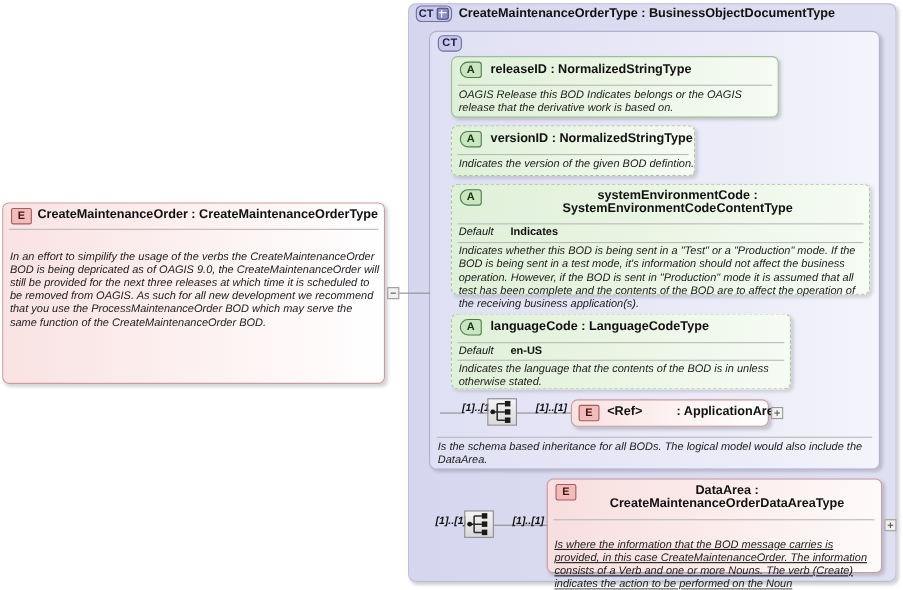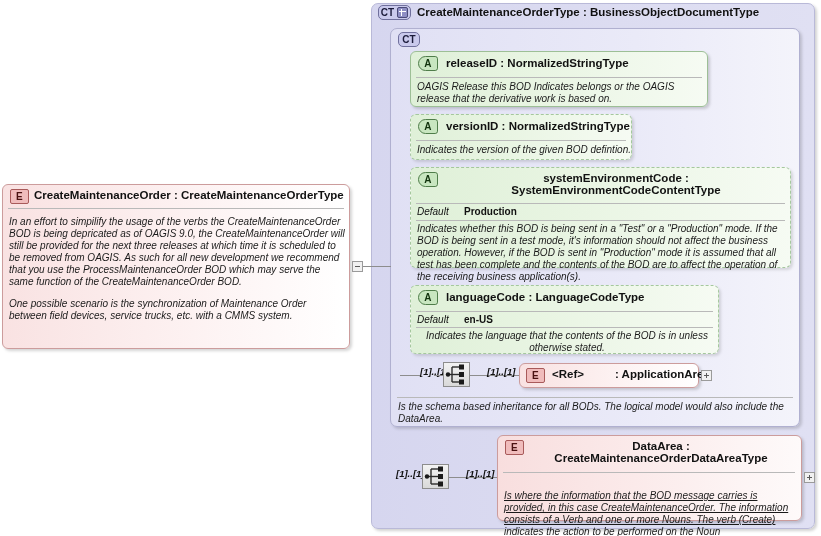--- a/index.html
+++ b/index.html
@@ -125,21 +125,21 @@
     height: 0;
     border-top: 1px solid #b9b9b9;
   }
   .desc {
     position: absolute;
     font-style: italic;
     font-size: 10px;
     line-height: 12.1px;
     color: #1a1a1a;
   }
-  .desc p { margin: 4px 0 9px 0; }
+  .desc p { margin: 16px 0 9px 0; }
   .desc p:last-child { margin-bottom: 0; }
 
   .deflabel {
     position: absolute;
     font-style: italic;
     font-size: 10px;
     color: #111;
   }
   .defvalue {
     position: absolute;
@@ -225,34 +225,34 @@
 <div class="sep" style="left:416px; top:140px; width:210px;"></div>
 <div class="desc" style="left:417px; top:144px; width:214px;">Indicates the version of the given BOD defintion.</div>
 
 <div class="attrbox dashed" style="left:410px; top:167px; width:381px; height:101px;"></div>
 <div class="badge badge-a" style="left:418px; top:172px;">
   <span>A</span>
 </div>
 <div class="hdr-title wrapped" style="left:444px; top:172px; width:344px;text-align:center;">systemEnvironmentCode : SystemEnvironmentCodeContentType</div>
 <div class="sep" style="left:416px; top:203px; width:369px;"></div>
 <div class="deflabel" style="left:417px; top:206px;">Default</div>
-<div class="defvalue" style="left:464px; top:206px;">Production</div>
+<div class="defvalue" style="left:464px; top:206px;">Indicates</div>
 <div class="sep" style="left:416px; top:220px; width:369px;"></div>
 <div class="desc" style="left:417px; top:223px; width:370px;">Indicates whether this BOD is being sent in a "Test" or a "Production" mode. If the BOD is being sent in a test mode, it's information should not affect the business operation. However, if the BOD is sent in "Production" mode it is assumed that all test has been complete and the contents of the BOD are to affect the operation of the receiving business application(s).</div>
 
 <div class="attrbox dashed" style="left:410px; top:285px; width:309px; height:69px;"></div>
 <div class="badge badge-a" style="left:418px; top:290px;">
   <span>A</span>
 </div>
 <div class="hdr-title" style="left:446px; top:291px;">languageCode : LanguageCodeType</div>
 <div class="sep" style="left:416px; top:311px; width:297px;"></div>
 <div class="deflabel" style="left:417px; top:314px;">Default</div>
 <div class="defvalue" style="left:464px; top:314px;">en-US</div>
 <div class="sep" style="left:416px; top:327px; width:297px;"></div>
-<div class="desc" style="left:417px; top:330px; width:300px;text-align:center;">Indicates the language that the contents of the BOD is in unless otherwise stated.</div>
+<div class="desc" style="left:417px; top:330px; width:300px;">Indicates the language that the contents of the BOD is in unless otherwise stated.</div>
 
 <div class="card" style="left:420px; top:366px;">[1]..[1]</div>
 
 <div class="line h" style="left:400px; top:375px; width:20px;"></div>
 
 <div class="seqicon" style="left:443px; top:362px;">
   <svg width="25" height="23" viewBox="0 0 25 23" aria-hidden="true">
     <line x1="2" y1="11.5" x2="8" y2="11.5" stroke="#2b2b2b" stroke-width="1.4"></line>
     <line x1="8" y1="4" x2="8" y2="19" stroke="#2b2b2b" stroke-width="1.4"></line>
     <line x1="8" y1="4" x2="15" y2="4" stroke="#2b2b2b" stroke-width="1.4"></line>
@@ -312,17 +312,16 @@
 
 <div class="elembox plain" style="left:2px; top:184px; width:348px; height:165px;"></div>
 <div class="badge badge-e" style="left:10px; top:189px;">
   <span>E</span>
 </div>
 <div class="hdr-title" style="left:34px; top:189px;">CreateMaintenanceOrder : CreateMaintenanceOrderType</div>
 <div class="sep" style="left:8px; top:208px; width:336px;"></div>
 
 <div class="desc" style="left:9px; top:212px; width:336px;">
   <p>In an effort to simpilify the usage of the verbs the CreateMaintenanceOrder BOD is being depricated as of OAGIS 9.0, the CreateMaintenanceOrder will still be provided for the next three releases at which time it is scheduled to be removed from OAGIS.  As such for all new development we recommend that you use the ProcessMaintenanceOrder BOD which may serve the same function of the CreateMaintenanceOrder BOD.</p>
-  <p>One possible scenario is the synchronization of Maintenance Order between field devices, service trucks, etc. with a CMMS system.</p>
 </div>
 
 <div class="expander" style="left:352px; top:261px;"></div>
 <div class="line h" style="left:363px; top:266px; width:28px;"></div>
 
 </body></html>

